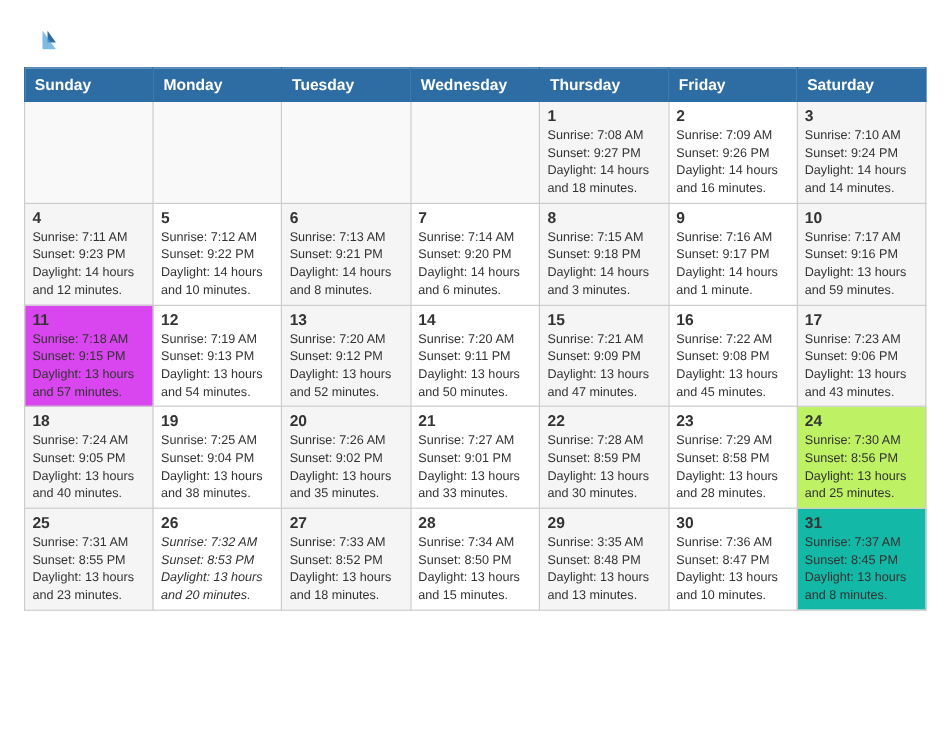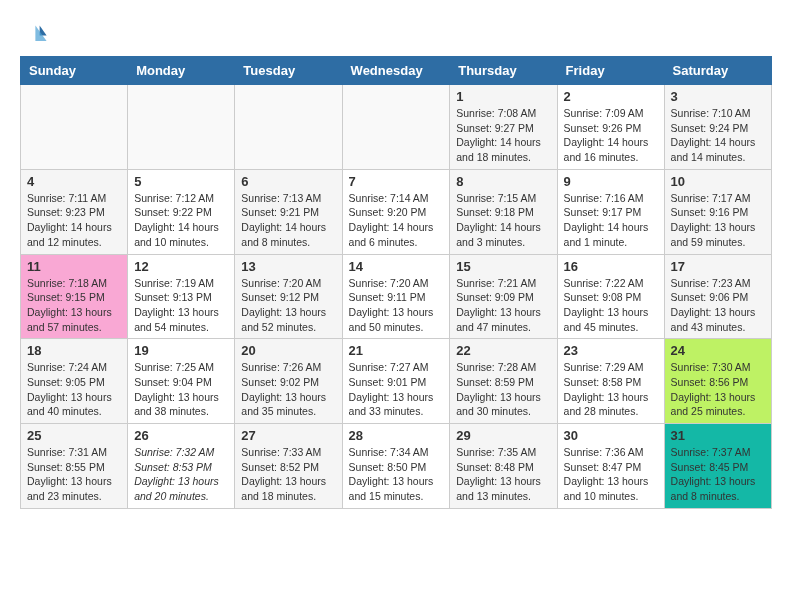--- a/index.html
+++ b/index.html
@@ -182,21 +182,21 @@
         </td>
         <td style="background-color: rgb(245, 245, 245);">
           <div class="day-number">10</div>
           <div class="day-info" style="white-space: pre-line;">Sunrise: 7:17 AM
 Sunset: 9:16 PM
 Daylight: 13 hours
 and 59 minutes.</div>
         </td>
       </tr>
       <tr>
-        <td style="background-color: #f9a8d4;">
+        <td style="background-color: #d946ef;">
           <div class="day-number">11</div>
           <div class="day-info" style="white-space: pre-line;">Sunrise: 7:18 AM
 Sunset: 9:15 PM
 Daylight: 13 hours
 and 57 minutes.</div>
         </td>
         <td>
           <div class="day-number">12</div>
           <div class="day-info" style="white-space: pre-line;">Sunrise: 7:19 AM
 Sunset: 9:13 PM
@@ -314,21 +314,21 @@
         </td>
         <td>
           <div class="day-number">28</div>
           <div class="day-info" style="white-space: pre-line;">Sunrise: 7:34 AM
 Sunset: 8:50 PM
 Daylight: 13 hours
 and 15 minutes.</div>
         </td>
         <td style="background-color: rgb(245, 245, 245);">
           <div class="day-number">29</div>
-          <div class="day-info" style="white-space: pre-line;">Sunrise: 7:35 AM
+          <div class="day-info" style="white-space: pre-line;">Sunrise: 3:35 AM
 Sunset: 8:48 PM
 Daylight: 13 hours
 and 13 minutes.</div>
         </td>
         <td>
           <div class="day-number">30</div>
           <div class="day-info" style="white-space: pre-line;">Sunrise: 7:36 AM
 Sunset: 8:47 PM
 Daylight: 13 hours
 and 10 minutes.</div>

